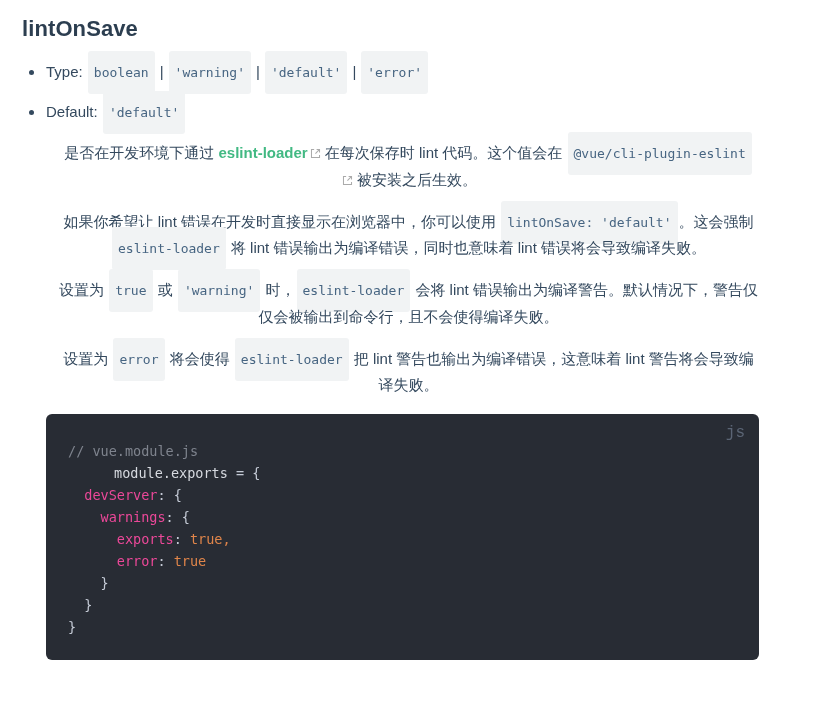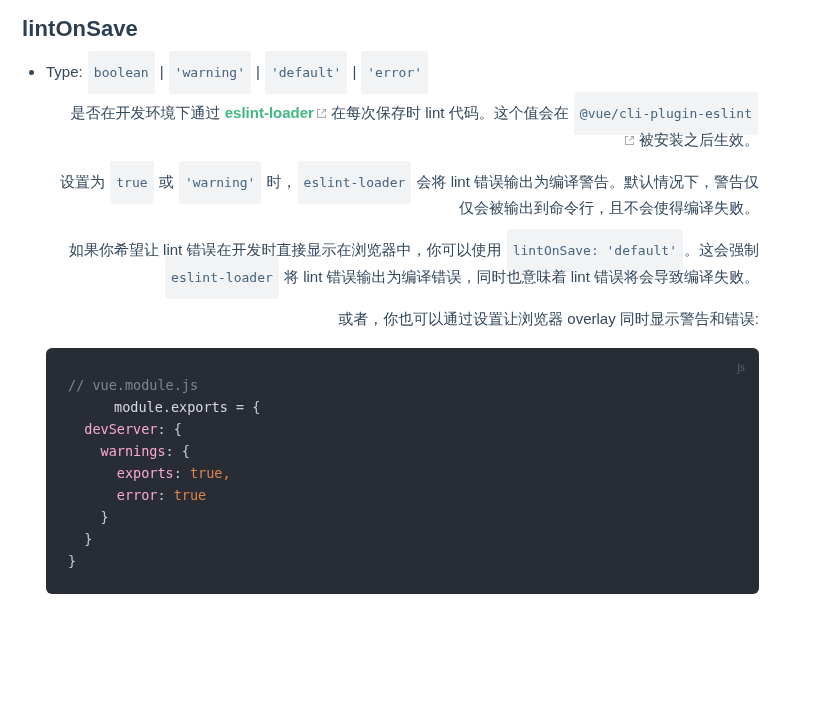--- a/index.html
+++ b/index.html
@@ -52,21 +52,21 @@
   }
   .body-block {
     padding-left: 24px;
     padding-right: 4px;
   }
   p.para {
     font-size: 15px;
     line-height: 1.75;
     color: #34495e;
     margin: 0 0 16px 12px;
-    text-align: right;
+    text-align: center;
   }
   code.inline {
     font-family: "DejaVu Sans Mono", "Liberation Mono", monospace;
     background-color: #f1f3f4;
     color: #476582;
     padding: 14px 6px;
     margin: 0 1px;
     border-radius: 3px;
     font-size: 13px;
     white-space: nowrap;
@@ -99,63 +99,67 @@
     overflow: hidden;
     font-family: "DejaVu Sans Mono", "Liberation Mono", monospace;
     font-size: 13.5px;
     line-height: 22px;
     color: #c9d1d9;
   }
   pre.code-block .lang-tag {
     position: absolute;
     top: 8px;
     right: 14px;
-    font-size: 12px;
+    font-size: 16px;
     color: #5b6575;
-    font-family: Liberation Serif, serif;
+    font-family: Liberation Mono, monospace;
   }
   .tok-comment { color: #7f848e; }
   .tok-plain   { color: #d7dae0; padding-left: 46px; }
-  .tok-key     { color: #f9a8d4; }
+  .tok-key     { color: #ec4899; }
   .tok-punc    { color: #c5cbd6; }
   .tok-bool    { color: #e0854a; }
   .code-line { white-space: pre; }
 </style>
 </head>
 <body>
 
 <div class="page">
 
   <h1 class="doc-title">lintOnSave</h1>
 
   <ul class="meta-list">
     <li>
       <span>Type:</span>
       <code class="inline">boolean</code><span class="sep">|</span><code class="inline">'warning'</code><span class="sep">|</span><code class="inline">'default'</code><span class="sep">|</span><code class="inline">'error'</code>
     </li>
+    <li>
+      <span>Default:</span>
+      <code class="inline">'default'</code>
+    </li>
   </ul>
 
   <div class="body-block">
 
     <p class="para"><span>是否在开发环境下通过 </span><a class="ext-link" href="#">eslint-loader</a><span class="ext-icon"><svg viewBox="0 0 12 12" width="11" height="11" fill="none" stroke="#aaa" stroke-width="1.1">
             <path d="M4.5 1.6H1.6v8.8h8.8V7.5"></path>
             <path d="M7.2 1.6h3.2v3.2"></path>
             <path d="M10.4 1.6L5.9 6.1"></path>
           </svg></span><span> 在每次保存时 lint 代码。这个值会在 </span><code class="inline">@vue/cli-plugin-eslint</code><span class="ext-icon"><svg viewBox="0 0 12 12" width="11" height="11" fill="none" stroke="#aaa" stroke-width="1.1">
             <path d="M4.5 1.6H1.6v8.8h8.8V7.5"></path>
             <path d="M7.2 1.6h3.2v3.2"></path>
             <path d="M10.4 1.6L5.9 6.1"></path>
           </svg></span><span> 被安装之后生效。</span></p>
 
+    <p class="para"><span>如果你希望让 lint 错误在开发时直接显示在浏览器中，你可以使用 </span><code class="inline">lintOnSave: 'default'</code><span>。这会强制 </span><code class="inline">eslint-loader</code><span> 将 lint 错误输出为编译错误，同时也意味着 lint 错误将会导致编译失败。</span></p>
+
     <p class="para"><span>设置为 </span><code class="inline">true</code><span> 或 </span><code class="inline">'warning'</code><span> 时，</span><code class="inline">eslint-loader</code><span> 会将 lint 错误输出为编译警告。默认情况下，警告仅仅会被输出到命令行，且不会使得编译失败。</span></p>
 
-    <p class="para"><span>如果你希望让 lint 错误在开发时直接显示在浏览器中，你可以使用 </span><code class="inline">lintOnSave: 'default'</code><span>。这会强制 </span><code class="inline">eslint-loader</code><span> 将 lint 错误输出为编译错误，同时也意味着 lint 错误将会导致编译失败。</span></p>
+    <p class="para"><span>设置为 </span><code class="inline">error</code><span> 将会使得 </span><code class="inline">eslint-loader</code><span> 把 lint 警告也输出为编译错误，这意味着 lint 警告将会导致编译失败。</span></p>
 
-
-    <p class="para"><span>或者，你也可以通过设置让浏览器 overlay 同时显示警告和错误:</span></p>
 
     <pre class="code-block"><span class="lang-tag">js</span><span class="code-line tok-comment">// vue.module.js</span>
 <span class="code-line"><span class="tok-plain">module.exports</span><span class="tok-punc"> = {</span></span>
 <span class="code-line"><span class="tok-key">  devServer</span><span class="tok-punc">: {</span></span>
 <span class="code-line"><span class="tok-key">    warnings</span><span class="tok-punc">: {</span></span>
 <span class="code-line"><span class="tok-key">      exports</span><span class="tok-punc">: </span><span class="tok-bool">true</span><span class="tok-bool">,</span></span>
 <span class="code-line"><span class="tok-key">      error</span><span class="tok-punc">: </span><span class="tok-bool">true</span></span>
 <span class="code-line tok-punc">    }</span>
 <span class="code-line tok-punc">  }</span>
 <span class="code-line tok-punc">}</span></pre>

